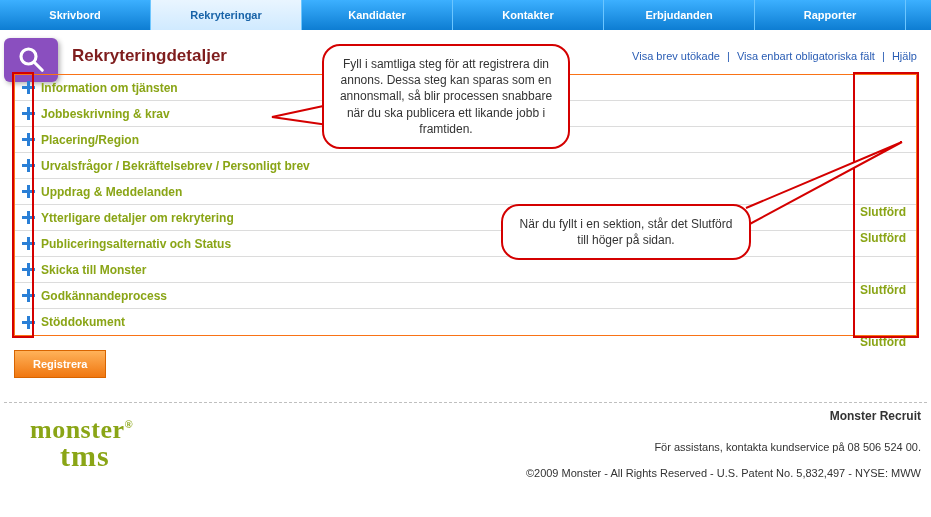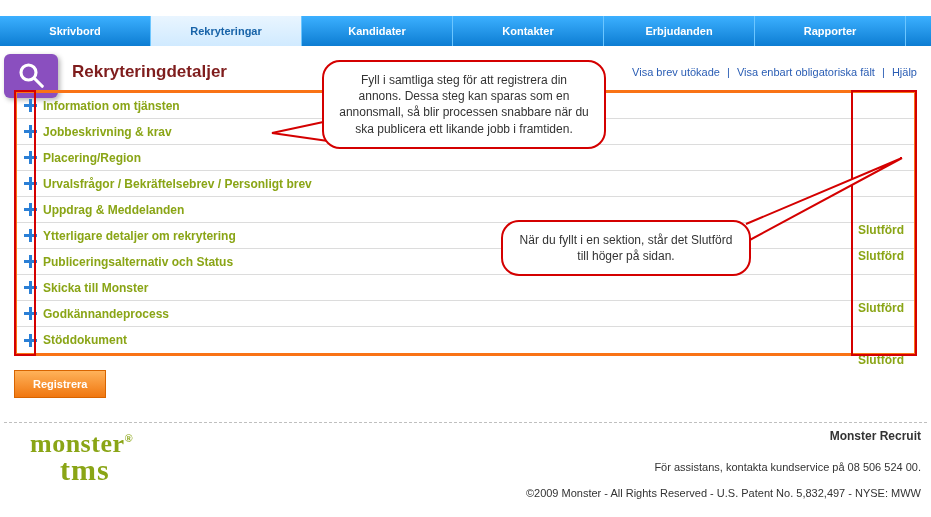--- a/index.html
+++ b/index.html
@@ -12,21 +12,20 @@
   }
   .wrapper {
     width: 931px;
     position: relative;
   }
   
   .nav {
     display: flex;
     height: 30px;
     background: linear-gradient(#3cb0ff 0%, #0d7dd2 100%);
-    margin-top: 16px;
   }
   .nav-tab {
     flex: 1;
     display: flex;
     align-items: center;
     justify-content: center;
     color: #fff;
     font-weight: bold;
     font-size: 11px;
     border-right: 1px solid #6cc6ff;
@@ -71,21 +70,21 @@
     right: 14px;
     top: 20px;
     font-size: 11px;
     color: #2a5db4;
   }
   .header-links a { color: #2a5db4; text-decoration: none; cursor: pointer; }
   .header-links .sep { color: #2a5db4; padding: 0 4px; }
   
   .section-list {
     margin: 0 14px 14px 14px;
-    border: 3px solid #f97316;
+    border: 1px solid #f97316;
     position: relative;
   }
   .section-row {
     display: flex;
     align-items: center;
     height: 26px;
     border-bottom: 1px solid #dcdcdc;
     padding: 0 10px 0 6px;
     cursor: pointer;
   }
@@ -160,21 +159,21 @@
     padding: 0 28px;
   }
   
   .footer-sep {
     border-top: 1px dashed #bfbfbf;
     margin: 0 4px;
   }
   .footer {
     display: flex;
     padding: 6px 10px 10px 30px;
-    align-items: flex-start;
+    align-items: center;
   }
   .footer-logo {
     display: flex;
     flex-direction: column;
     color: #8aa516;
     font-weight: bold;
   }
   .footer-logo .m1 { font-size: 26px; letter-spacing: .5px; font-family: Georgia, serif; }
   .footer-logo .m1 .reg { font-size: 11px; vertical-align: super; }
   .footer-logo .m2 { font-size: 30px; font-family: Georgia, serif; letter-spacing: 1px; margin-top: -6px; margin-left: 30px;}
@@ -193,21 +192,21 @@
     border: 2px solid #d40000;
     border-radius: 18px;
     padding: 10px 14px;
     font-size: 12px;
     color: #333;
     text-align: center;
     line-height: 1.35;
     z-index: 20;
     box-shadow: 0 0 0 rgba(0,0,0,0);
   }
-  .callout.c1 { left: 322px; top: 44px; width: 284px; }
+  .callout.c1 { left: 322px; top: 44px; width: 248px; }
   .callout.c2 { left: 501px; top: 204px; width: 250px; }
   
   .tail {
     position: absolute;
     z-index: 19;
   }
   .tail svg { display:block; }
 </style>
 </head>
 <body>

